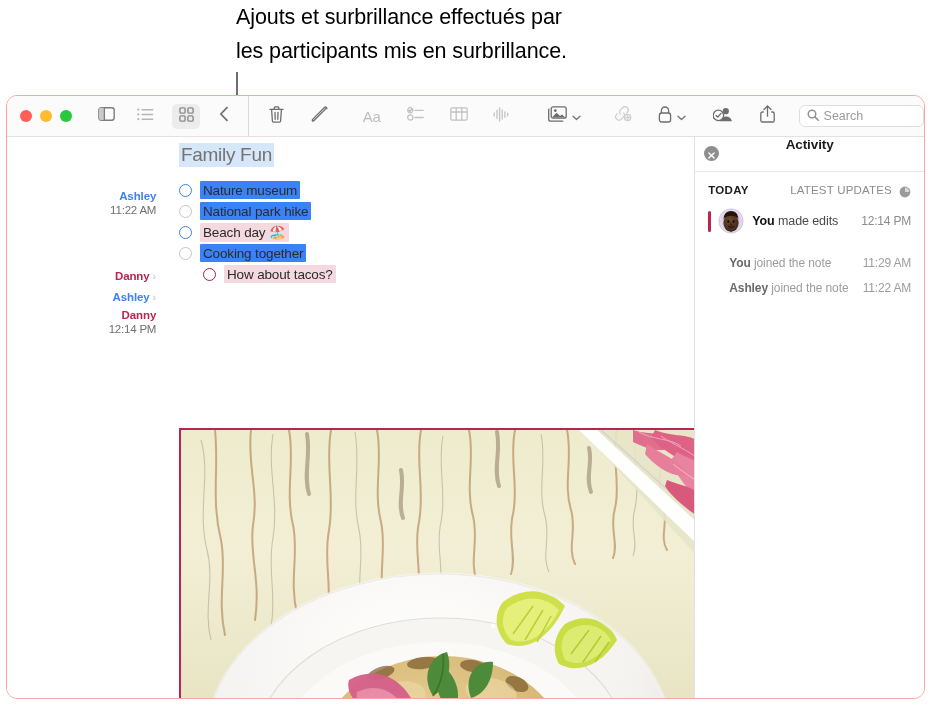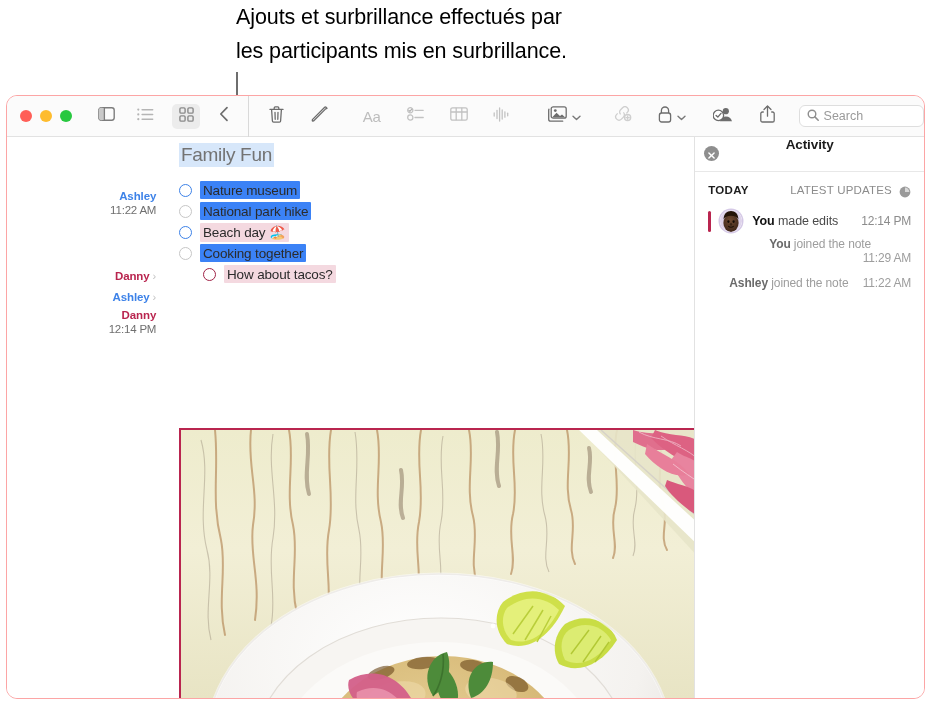--- a/index.html
+++ b/index.html
@@ -864,21 +864,21 @@
               <ellipse cx="13.6" cy="11.6" rx="1.1" ry="1.3" fill="#120a05"></ellipse>
               <path d="M8.6 16.4 C9.8 17.6 12.2 17.6 13.4 16.4" fill="none" stroke="#1a0e06" stroke-width="1.1" stroke-linecap="round"></path>
               <ellipse cx="11" cy="14.3" rx="1.1" ry="1.5" fill="#2b180d" opacity="0.7"></ellipse>
             </g>
           </svg>
         </span>
         <span class="act-main-text"><b>You</b><span> made edits</span></span>
         <span class="act-main-time">12:14 PM</span>
       </div>
 
-      <div class="act-sub-row" style="margin-top:5px;flex-direction:column;">
+      <div class="act-sub-row" style="margin-top:24px;">
         <span class="act-sub-text"><b>You</b><span> joined the note</span></span>
         <span class="act-sub-time">11:29 AM</span>
       </div>
 
       <div class="act-sub-row">
         <span class="act-sub-text"><b>Ashley</b><span> joined the note</span></span>
         <span class="act-sub-time">11:22 AM</span>
       </div>
     </div>
 

